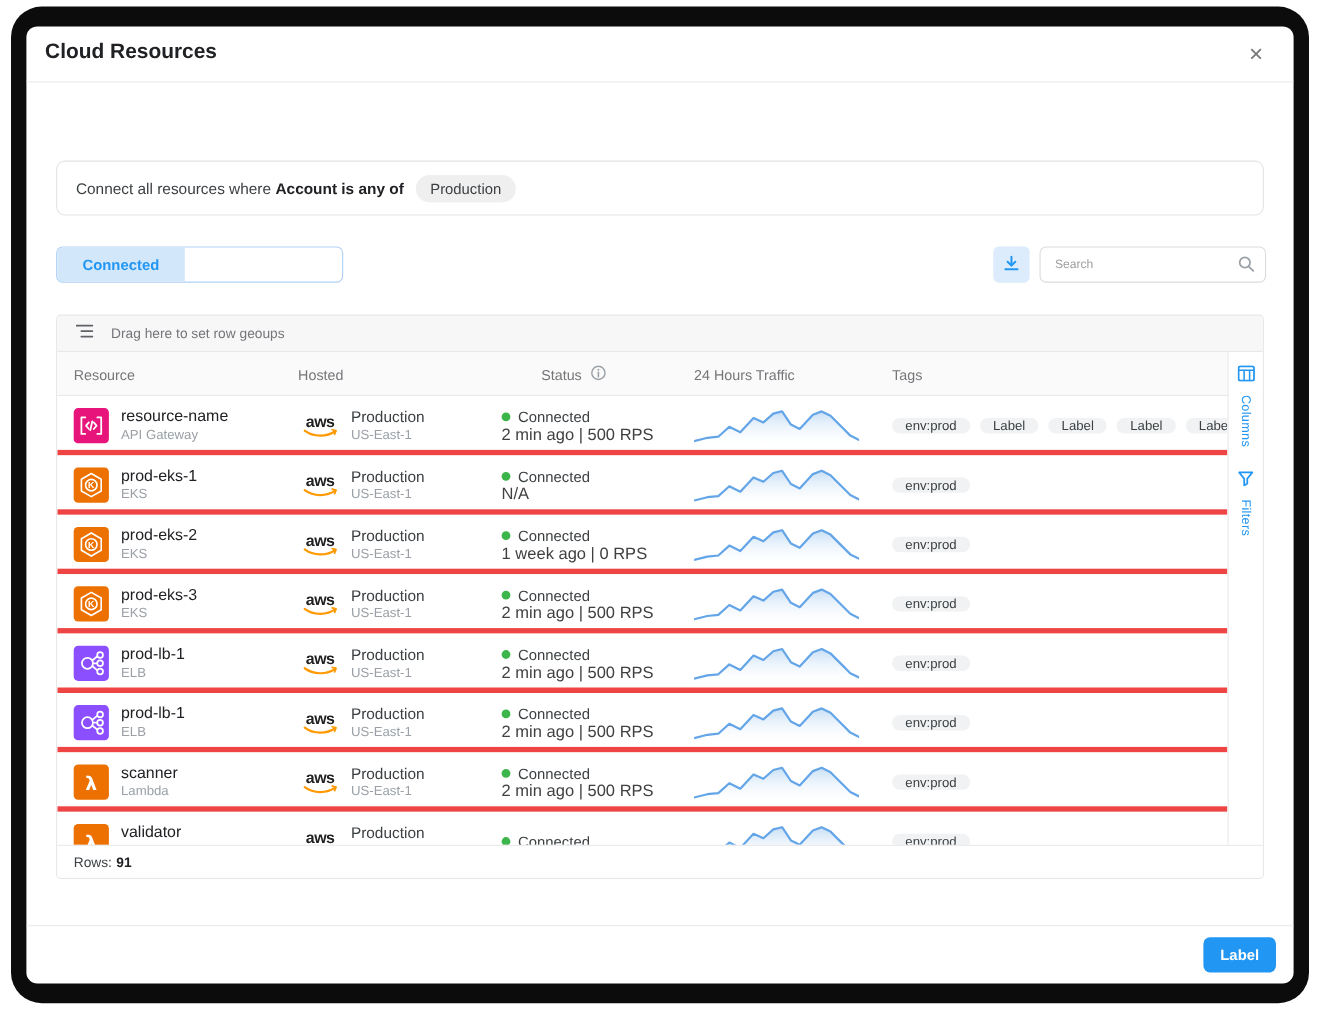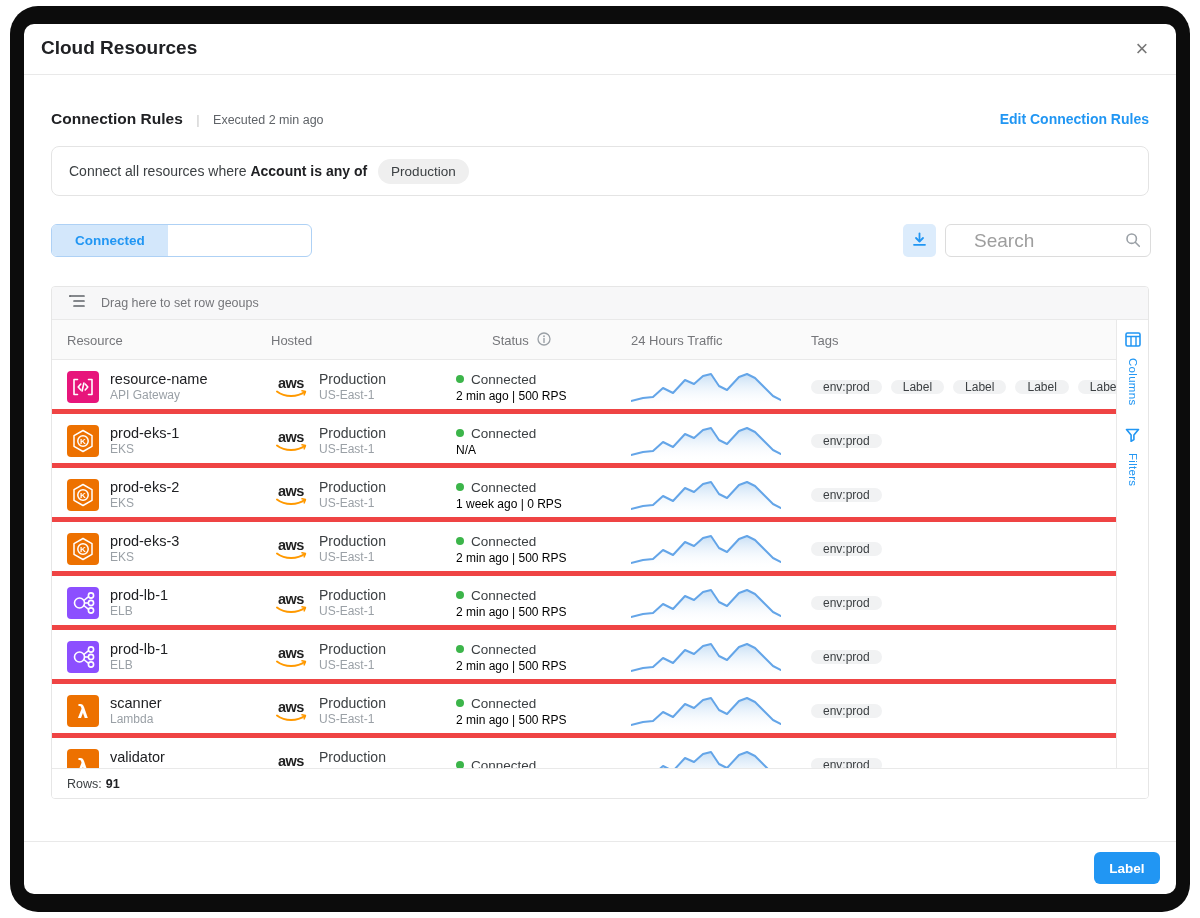--- a/index.html
+++ b/index.html
@@ -22,21 +22,21 @@
   .rule-box b { margin-left:4px; color:#202124; }
   .rule-pill { margin-left:11px; background:#efefef; border-radius:14px; padding:5px 13px; font-size:13.5px; color:#3c4043; }
 
   
   .view-tabs { position:absolute; left:27px; top:200px; height:33px; display:inline-flex; border:1px solid #aed1f5; border-radius:6px; overflow:hidden; background:#fff; }
   .vtab { display:flex; align-items:center; padding:0 23px; font-size:13.5px; font-weight:bold; color:#2196F3; cursor:pointer; background:#fff; border:none; }
   .vtab.active { background:#d3e7fb; }
   .vtab + .vtab { border-left:1px solid #0ea5e9;margin-top:41px; }
   .dl-btn { position:absolute; left:879px; top:200px; width:33px; height:33px; background:#dcecfc; border:none; border-radius:5px; cursor:pointer; display:flex; align-items:center; justify-content:center; }
   .search-wrap { position:absolute; left:921px; top:200px; width:206px; height:33px; }
-  .search-wrap input { width:100%; height:100%; border:1px solid #dcdcdc; border-radius:6px; padding:0 34px 0 28px; font-size:19px; color:#3c4043; font-family:"Liberation Sans",sans-serif; outline:none; }
+  .search-wrap input { width:100%; height:100%; border:1px solid #dcdcdc; border-radius:6px; padding:0 34px 0 13px; font-size:11px; color:#3c4043; font-family:"Liberation Sans",sans-serif; outline:none; }
   .search-wrap input::placeholder { color:#9e9e9e; }
   .search-icon { position:absolute; right:10px; top:8px; }
 
   
   .table { position:absolute; left:27px; right:27px; top:262px; height:513px; border:1px solid #e6e6e6; border-radius:4px; overflow:hidden; background:#fff; }
   .group-bar { position:absolute; top:0; left:0; right:0; height:33px; background:#f7f7f8; border-bottom:1px solid #e9e9e9; display:flex; align-items:center; }
   .group-bar .gicon { margin-left:17px; }
   .group-bar .gtext { margin-left:16px; font-size:12.5px; color:#75767a; }
   .thead { position:absolute; top:33px; left:0; right:0; height:40px; background:#fafafa; border-bottom:1px solid #e9e9e9; }
   .th { position:absolute; top:0; height:40px; display:flex; align-items:center; font-size:13px; color:#75767a; }
@@ -49,21 +49,21 @@
   .rtext { display:flex; flex-direction:column; margin-left:11px; }
   .rname { font-size:14.5px; color:#202124; line-height:17px; }
   .rtype { font-size:12px; color:#9aa0a6; line-height:15px; }
   .cell-hosted { position:absolute; left:219px; top:0; height:54px; display:flex; align-items:center; }
   .htext { display:flex; flex-direction:column; margin-left:8px; }
   .hacct { font-size:14px; color:#3c4043; line-height:17px; }
   .hregion { font-size:12px; color:#9aa0a6; line-height:15px; }
   .cell-status { position:absolute; left:404px; top:0; height:54px; display:flex; flex-direction:column; justify-content:center; }
   .sline { display:flex; align-items:center; font-size:13.5px; color:#3c4043; line-height:17px; }
   .sdot { width:8px; height:8px; border-radius:50%; background:#3cb54a; margin-right:7px; }
-  .sdetail { font-size:12px; color:#000000; line-height:16px; }
+  .sdetail { font-size:15px; color:#404040; line-height:16px; }
   .cell-traffic { position:absolute; left:579px; top:7px; }
   .cell-tags { position:absolute; left:759px; top:0; height:54px; display:flex; align-items:center; gap:9px; }
   .pill { background:#f1f2f3; border-radius:13px; padding:0 12px; font-size:12px; color:#3c4043; white-space:nowrap; }
   .tfoot { position:absolute; bottom:0; left:0; right:0; height:30px; border-top:1px solid #e9e9e9; background:#fff; display:flex; align-items:center; }
   .tfoot .rl { margin-left:15px; font-size:12.5px; color:#3c4043; }
   .tfoot .rc { margin-left:4px; font-size:12.5px; font-weight:bold; color:#202124; }
 
   
   .rail { position:absolute; top:33px; bottom:30px; right:0; width:32px; background:#fff; border-left:1px solid #e9e9e9; }
   .rail-tab { display:flex; flex-direction:column; align-items:center; padding-top:12px; height:96px; cursor:pointer; }
@@ -77,26 +77,20 @@
 <body>
 
 <div class="frame">
   <div class="modal">
 
     <div class="m-header">
       <div class="m-title">Cloud Resources</div>
       <button class="m-close">×</button>
     </div>
 
-    <div class="rules-head">
-      <span class="rules-title">Connection Rules</span>
-      <span class="rules-sep">|</span>
-      <span class="rules-exec">Executed 2 min ago</span>
-      <a class="rules-edit">Edit Connection Rules</a>
-    </div>
 
     <div class="rule-box">
       <span>Connect all resources where</span>
       <b>Account is any of</b>
       <span class="rule-pill">Production</span>
     </div>
 
     <div class="view-tabs">
       <button class="vtab active">Connected</button>
       <button class="vtab">Not Connected</button>

